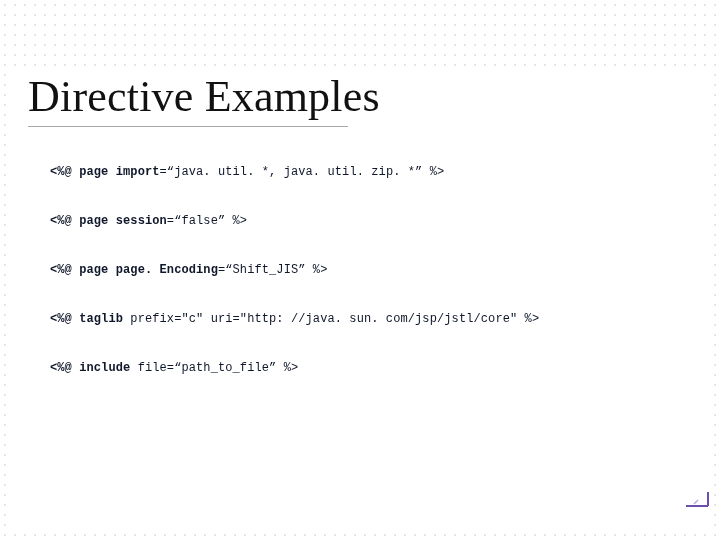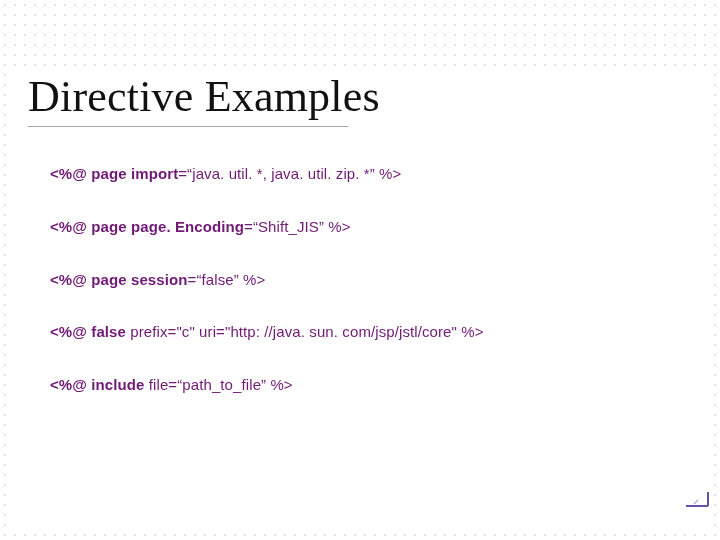--- a/index.html
+++ b/index.html
@@ -51,23 +51,23 @@
     height: 0;
     border-top: 1px solid rgba(0,0,0,0.35);
     margin: 2px 0 38px 0;
   }
 
   .examples {
     padding-left: 22px;
   }
 
   .line {
-    font-family: Liberation Sans, sans-serif;
-    font-size: 15px;
-    color: #701a75;
+    font-family: Liberation Mono, monospace;
+    font-size: 12px;
+    color: #0f172a;
     margin: 0 0 34px 0;
     line-height: 1.25;
     letter-spacing: 0.1px;
   }
   .line:last-child { margin-bottom: 12px; }
 
   .seg { white-space: pre; }
   .b { font-weight: 700; }
 
   
@@ -93,29 +93,29 @@
   <div class="title-rule"></div>
 
   <div class="examples">
 
     <p class="line">
       <span class="seg b">&lt;%@ </span><span class="seg b">page </span><span class="seg b">import</span><span class="seg">=“java. util. *, java. util. zip. *” %&gt;</span>
     </p>
 
 
     <p class="line">
+      <span class="seg b">&lt;%@ </span><span class="seg b">page session</span><span class="seg">=“false” %&gt;</span>
+    </p>
+
+    <p class="line">
       <span class="seg b">&lt;%@ </span><span class="seg b">page page. Encoding</span><span class="seg">=“Shift_JIS” %&gt;</span>
     </p>
 
     <p class="line">
-      <span class="seg b">&lt;%@ </span><span class="seg b">page session</span><span class="seg">=“false” %&gt;</span>
-    </p>
-
-    <p class="line">
-      <span class="seg b">&lt;%@ </span><span class="seg b">false </span><span class="seg">prefix="c" uri="http: //java. sun. com/jsp/jstl/core" %&gt;</span>
+      <span class="seg b">&lt;%@ </span><span class="seg b">taglib </span><span class="seg">prefix="c" uri="http: //java. sun. com/jsp/jstl/core" %&gt;</span>
     </p>
 
     <p class="line">
       <span class="seg b">&lt;%@ </span><span class="seg b">include </span><span class="seg">file=“path_to_file” %&gt;</span>
     </p>
 
   </div>
 
   <div class="accent">
     <svg viewBox="0 0 26 18" width="26" height="18">

